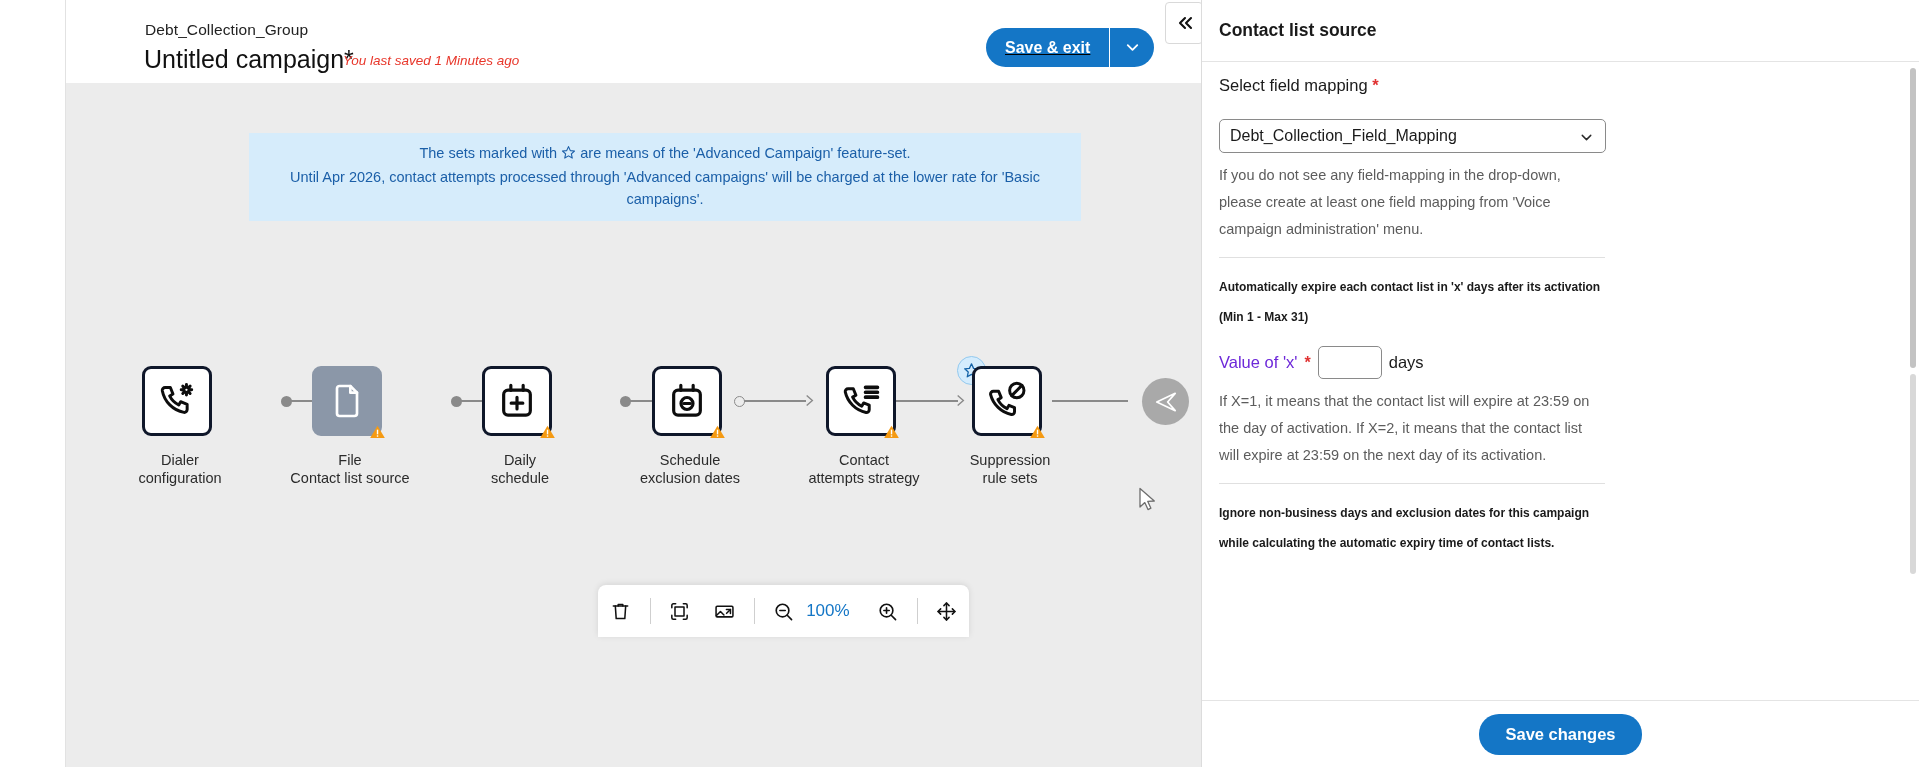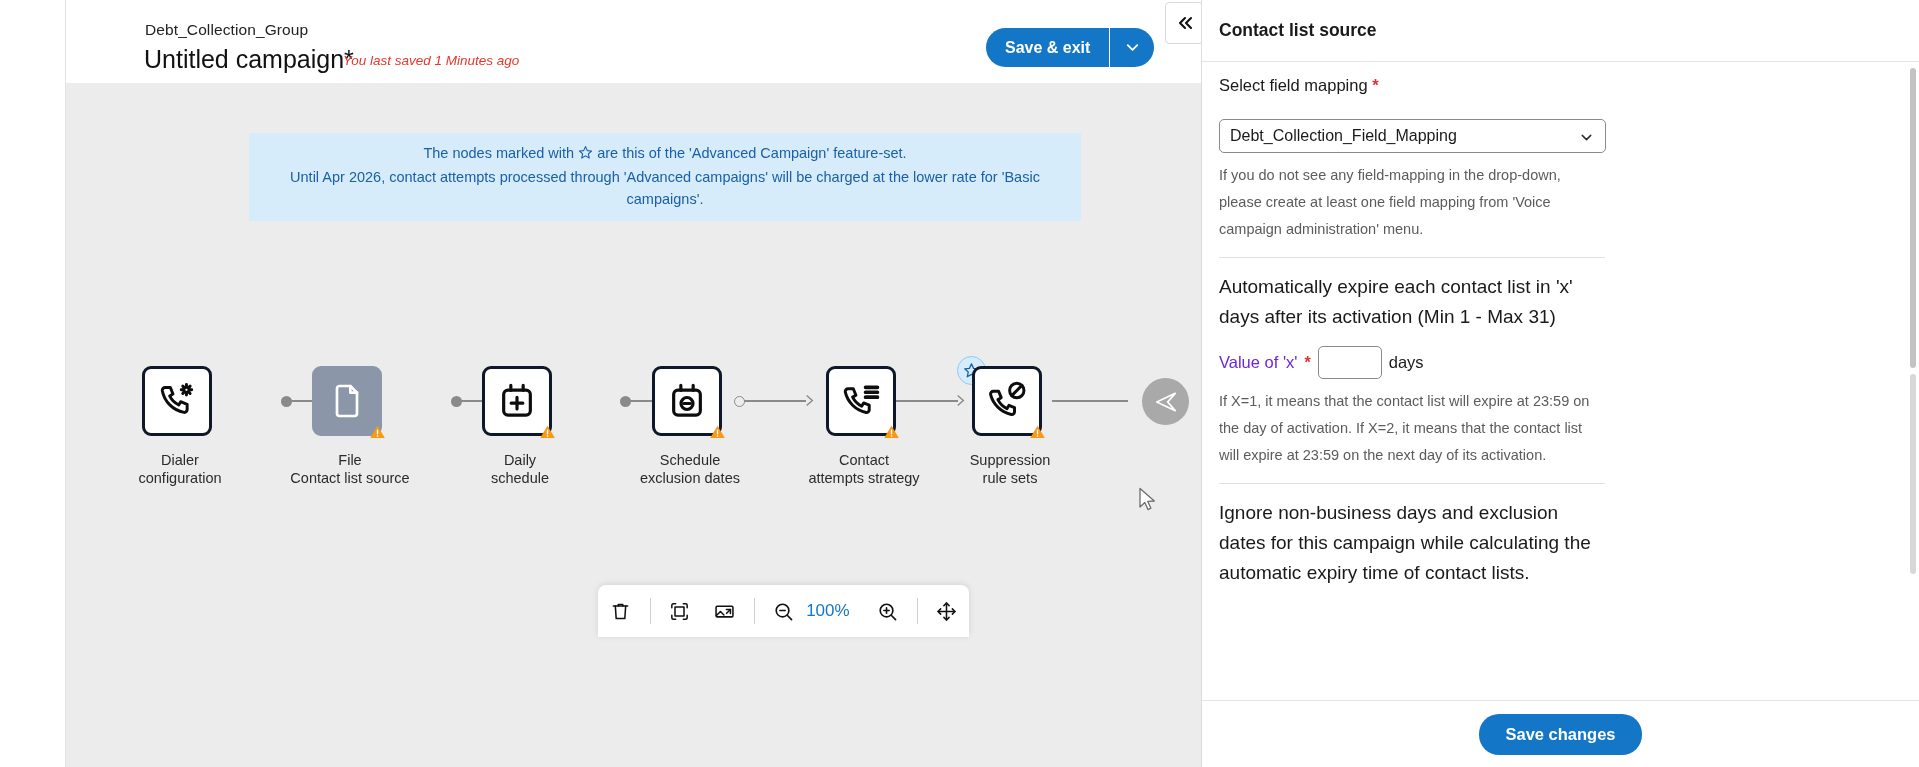--- a/index.html
+++ b/index.html
@@ -38,21 +38,21 @@
     position:absolute; left:78px; top:45px;
     font-size:25px; color:#111; font-weight:400;
   }
   .hdr-saved {
     position:absolute; left:277px; top:53px;
     font-size:13.5px; color:#e8362a; font-style:italic;
   }
 
   .save-exit-wrap {
     position:absolute; left:920px; top:28px;
-    display:flex; height:39px; border-radius:20px; overflow:hidden;
+    display:flex; height:39px; border-radius:20px; overflow:hidden;text-decoration:underline;
   }
   .save-exit-main {
     background:#1476c6; color:#fff; font-size:16px; font-weight:700;
     padding:0 19px; display:flex; align-items:center;
     border:none; cursor:pointer; font-family:inherit;
   }
   .save-exit-div { width:1px; background:#ffffff; }
   .save-exit-caret {
     background:#1476c6; width:44px; display:flex;
     align-items:center; justify-content:center; cursor:pointer;
@@ -163,21 +163,21 @@
     padding:0 10px; font-size:16px; color:#1a1a1a; background:#fff; cursor:pointer;
   }
   .select-caret { position:absolute; right:10px; top:9px; }
 
   .help {
     font-size:14.5px; color:#5c5c5c; line-height:27px;
     width:386px; margin-top:9px;
   }
   .hr { height:1px; background:#e0e0e0; margin:14px 0 14px 0; width:386px; }
 
-  .q-text { font-size:19px; color:#1a1a1a; line-height:30px; width:386px; }
+  .q-text { font-size:12px; color:#1a1a1a; line-height:30px; width:386px;font-weight:bold; }
 
   .valrow { display:flex; align-items:center; gap:7px; margin-top:14px; }
   .valrow .vl { font-size:16.5px; color:#6d28d9; }
   .val-input {
     width:64px; height:33px; border:1px solid #8a8a8a; border-radius:5px;
     background:#fff; font-family:inherit; font-size:15px; padding:0 7px;
   }
   .units { font-size:16.5px; color:#1a1a1a; }
 
   .panel-ft {
@@ -220,27 +220,27 @@
     <div class="collapse-btn">
       <svg width="24" height="24" viewBox="0 0 24 24" fill="none" stroke="#111" stroke-width="2.1" stroke-linecap="round" stroke-linejoin="round">
         <polyline points="13 17 8 12 13 7"></polyline>
           <polyline points="19 17 14 12 19 7"></polyline>
       </svg>
     </div>
 
     <div class="canvas">
 
       <div class="banner">
-        <span>The nodes marked with</span>
+        <span>The sets marked with</span>
         <span class="star-inline">
           <svg width="15" height="15" viewBox="0 0 24 24" fill="none" stroke="#1b5fa8" stroke-width="1.8" stroke-linejoin="round">
               <polygon points="12 2.6 14.9 9 21.6 9.6 16.6 14.2 18 20.9 12 17.4 6 20.9 7.4 14.2 2.4 9.6 9.1 9"></polygon>
             </svg>
         </span>
-        <span>are this of the 'Advanced Campaign' feature-set.</span>
+        <span>are means of the 'Advanced Campaign' feature-set.</span>
         <div>Until Apr 2026, contact attempts processed through 'Advanced campaigns' will be charged at the lower rate for 'Basic campaigns'.</div>
       </div>
 
       <div class="flow">
 
         <div class="edge-dot" style="left:215px; top:313px;"></div>
         <div class="edge" style="left:222px; top:317px; width:72px;"></div>
         <svg class="edge-arrow" style="left:288px; top:309px;" width="17" height="17" viewBox="0 0 24 24" fill="none" stroke="#8a8a8a" stroke-width="2">
             <polyline points="8 5 16 12 8 19"></polyline>
           </svg>

